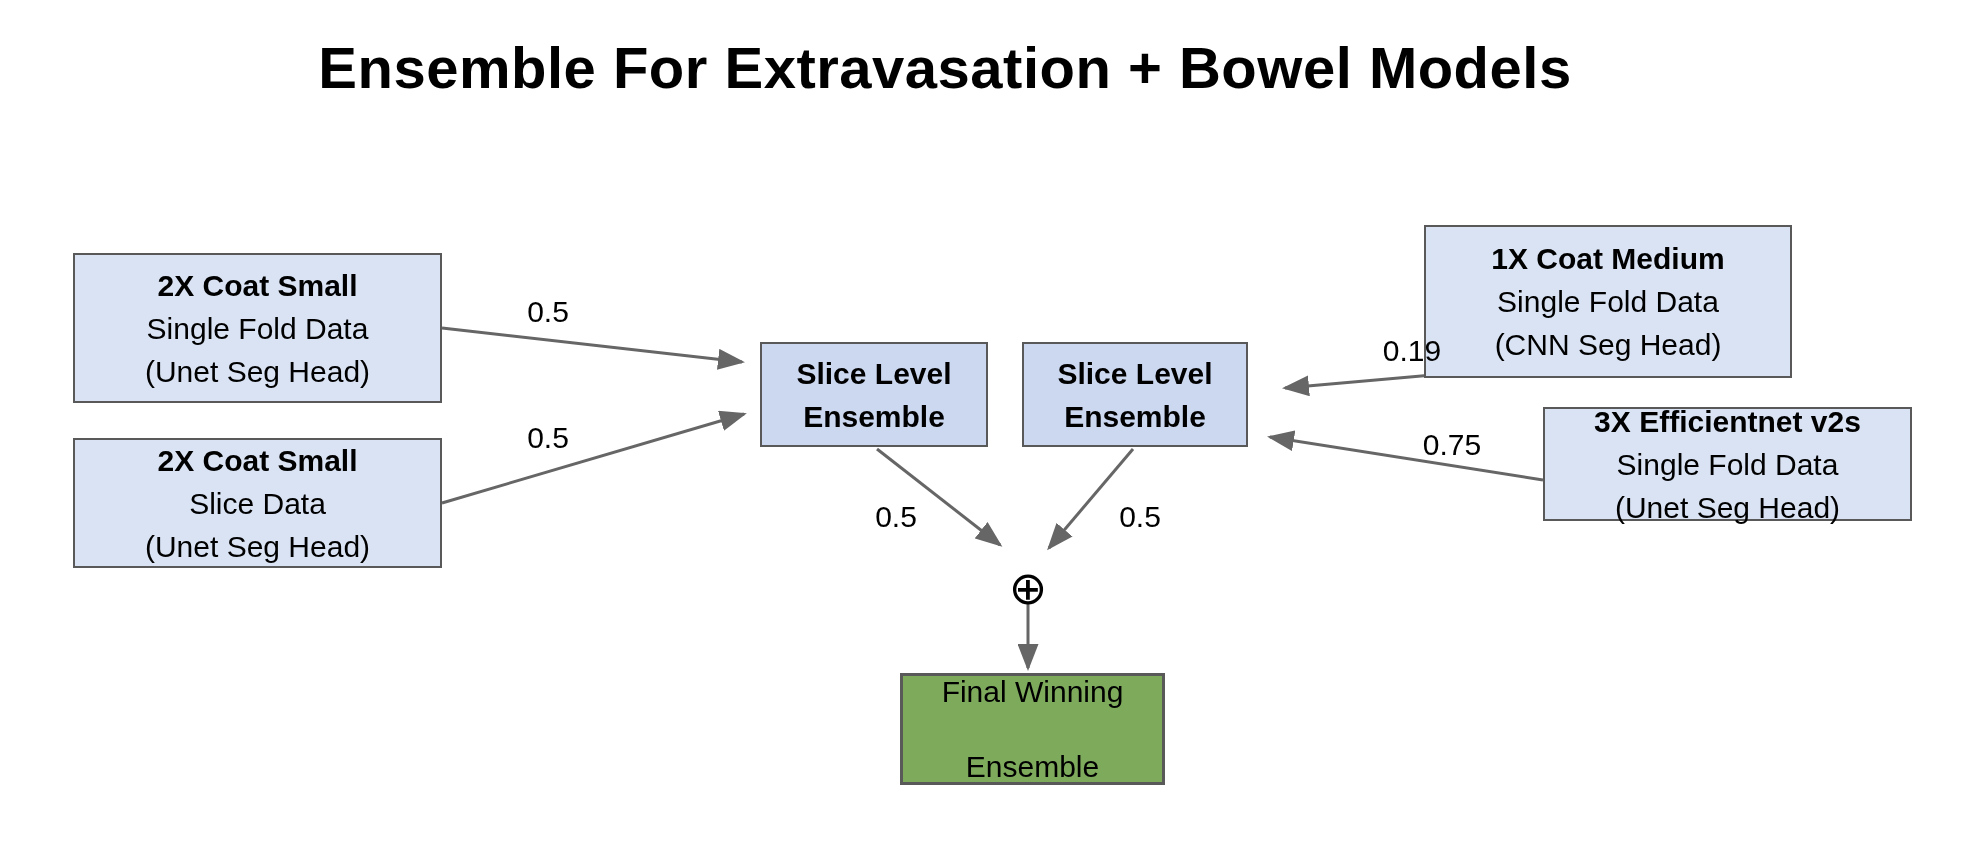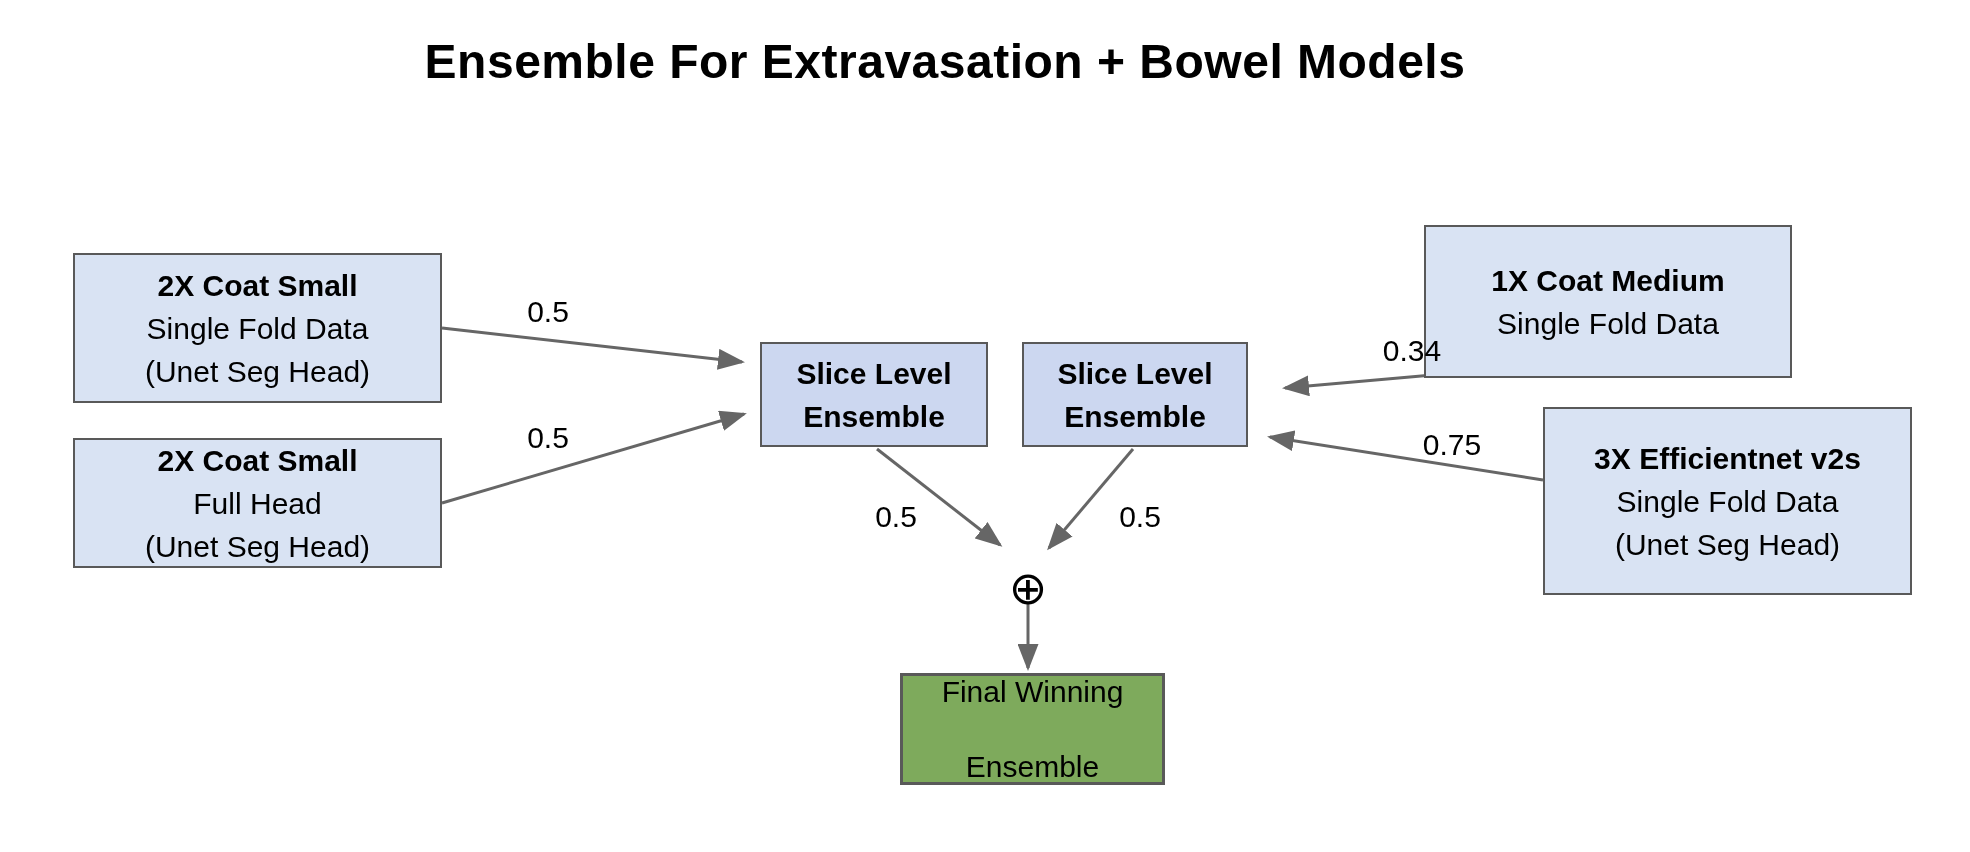--- a/index.html
+++ b/index.html
@@ -15,21 +15,21 @@
     height: 852px;
     background: var(--background, #ffffff);
     overflow: hidden;
   }
   .title {
     position: absolute;
     top: 34px;
     left: 0;
     width: 1890px;
     text-align: center;
-    font-size: 48px;
+    font-size: 58px;
     font-weight: bold;
     letter-spacing: 0.5px;
     white-space: nowrap;
   }
   .arrows {
     position: absolute;
     left: 0;
     top: 0;
   }
   .node {
@@ -99,48 +99,49 @@
   <div class="title">Ensemble For Extravasation + Bowel Models</div>
 
   <div class="node model" style="left:73px; top:253px; width:369px; height:150px;">
     <span class="t">2X Coat Small</span>
     <span>Single Fold Data</span>
     <span>(Unet Seg Head)</span>
   </div>
 
   <div class="node model" style="left:73px; top:438px; width:369px; height:130px;">
     <span class="t">2X Coat Small</span>
-    <span>Full Head</span>
+    <span>Slice Data</span>
     <span>(Unet Seg Head)</span>
   </div>
 
   <div class="node ens" style="left:760px; top:342px; width:228px; height:105px;">
     <span>Slice Level</span>
     <span>Ensemble</span>
   </div>
 
   <div class="node ens" style="left:1022px; top:342px; width:226px; height:105px;">
     <span>Slice Level</span>
     <span>Ensemble</span>
   </div>
 
   <div class="node model" style="left:1424px; top:225px; width:368px; height:153px;">
     <span class="t">1X Coat Medium</span>
     <span>Single Fold Data</span>
+    <span>(CNN Seg Head)</span>
   </div>
 
-  <div class="node model" style="left:1543px; top:407px; width:369px; height:188px;">
+  <div class="node model" style="left:1543px; top:407px; width:369px; height:114px;">
     <span class="t">3X Efficientnet v2s</span>
     <span>Single Fold Data</span>
     <span>(Unet Seg Head)</span>
   </div>
 
   <div class="wlabel" style="left:548px; top:312px;">0.5</div>
   <div class="wlabel" style="left:548px; top:438px;">0.5</div>
-  <div class="wlabel" style="left:1412px; top:351px;">0.34</div>
+  <div class="wlabel" style="left:1412px; top:351px;">0.19</div>
   <div class="wlabel" style="left:1452px; top:445px;text-align:center;">0.75</div>
   <div class="wlabel" style="left:896px; top:517px;">0.5</div>
   <div class="wlabel" style="left:1140px; top:517px;">0.5</div>
 
   <div class="sum" style="left:1028px; top:588px;">⊕</div>
 
   <div class="node final" style="left:900px; top:673px; width:265px; height:112px;">
     <span>Final Winning</span>
     <span>Ensemble</span>
   </div>

